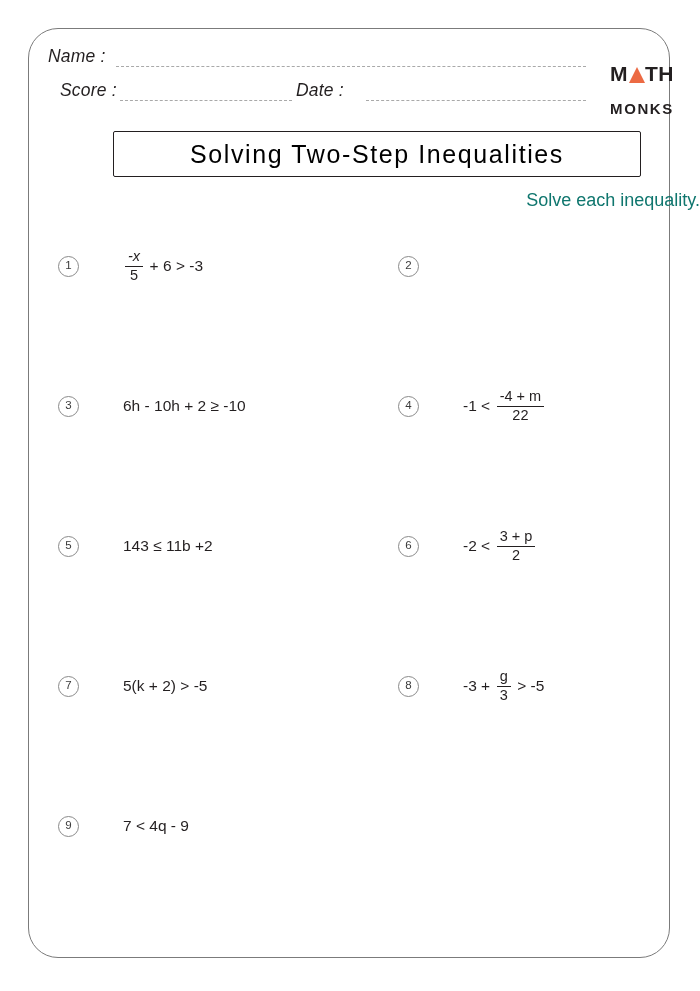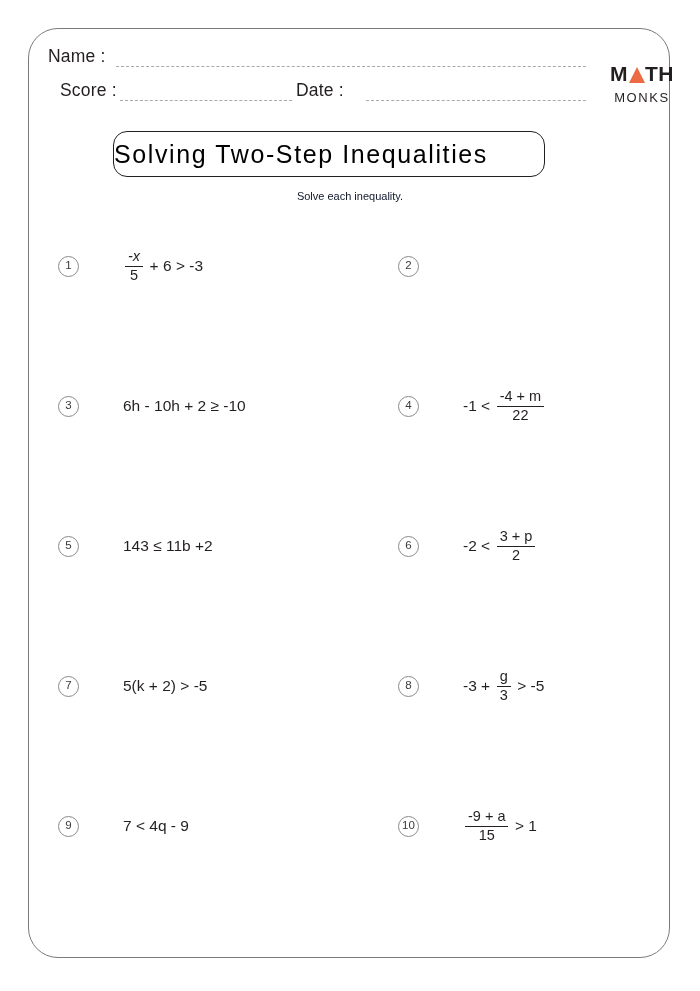--- a/index.html
+++ b/index.html
@@ -38,20 +38,21 @@
   
   .header {
     position: absolute;
     left: 48px;
     top: 44px;
     width: 560px;
   }
   .field-row {
     position: relative;
     height: 34px;
+    font-style: italic;
   }
   .field-label {
     position: absolute;
     top: 0;
     font-size: 17.5px;
     letter-spacing: .2px;
     color: #231f20;
     white-space: nowrap;
   }
   .field-line {
@@ -90,54 +91,55 @@
   }
   .logo-tri {
     display: inline-block;
     width: 0; height: 0;
     border-left: 8.5px solid transparent;
     border-right: 8.5px solid transparent;
     border-bottom: 16px solid #ec6a43;
     margin: 0 .5px 1px .5px;
   }
   .logo-sub {
-    font-size: 13px;
+    font-size: 15px;
     letter-spacing: 1.6px;
-    font-weight: normal;
-    color: #231f20;
-    margin-top: 7px;
+    font-weight: bold;
+    color: #231f20;
+    margin-top: 17px;
   }
 
   
   .title-box {
     position: absolute;
     left: 113px;
     top: 131px;
-    width: 432px;
+    width: 528px;
     height: 46px;
     border: 1.6px solid #231f20;
-    border-radius: 14px;
+    border-radius: 2px;
     box-sizing: border-box;
     display: flex;
     align-items: center;
+    justify-content: center;
   }
   .title-text {
     font-size: 25px;
     letter-spacing: 1.6px;
     color: #000;
     white-space: nowrap;
   }
   .subtitle {
     position: absolute;
     left: 0;
     top: 190px;
     width: 700px;
-    text-align: center;
-    font-size: 11px;
-    color: #0f172a;
+    text-align: right;
+    font-size: 18px;
+    color: #0f766e;
   }
 
   
   .problems {
     position: absolute;
     left: 0;
     top: 236px;
     width: 700px;
   }
   .prow {
@@ -318,27 +320,16 @@
           </div>
         </div>
       </div>
       <div class="prow">
         <div class="pcell col-l">
           <span class="num">9</span>
           <div class="expr">
             <span class="tok">7 &lt; 4q - 9</span>
           </div>
         </div>
-        <div class="pcell col-r">
-          <span class="num">10</span>
-          <div class="expr">
-            <span class="frac">
-              <span class="nume">-9 + a</span>
-              <span class="deno">15</span>
-            </span>
-            <span class="sp"></span>
-            <span class="tok">&gt; 1</span>
-          </div>
-        </div>
       </div>
     </div>
 
 </div>
 
 </body></html>

